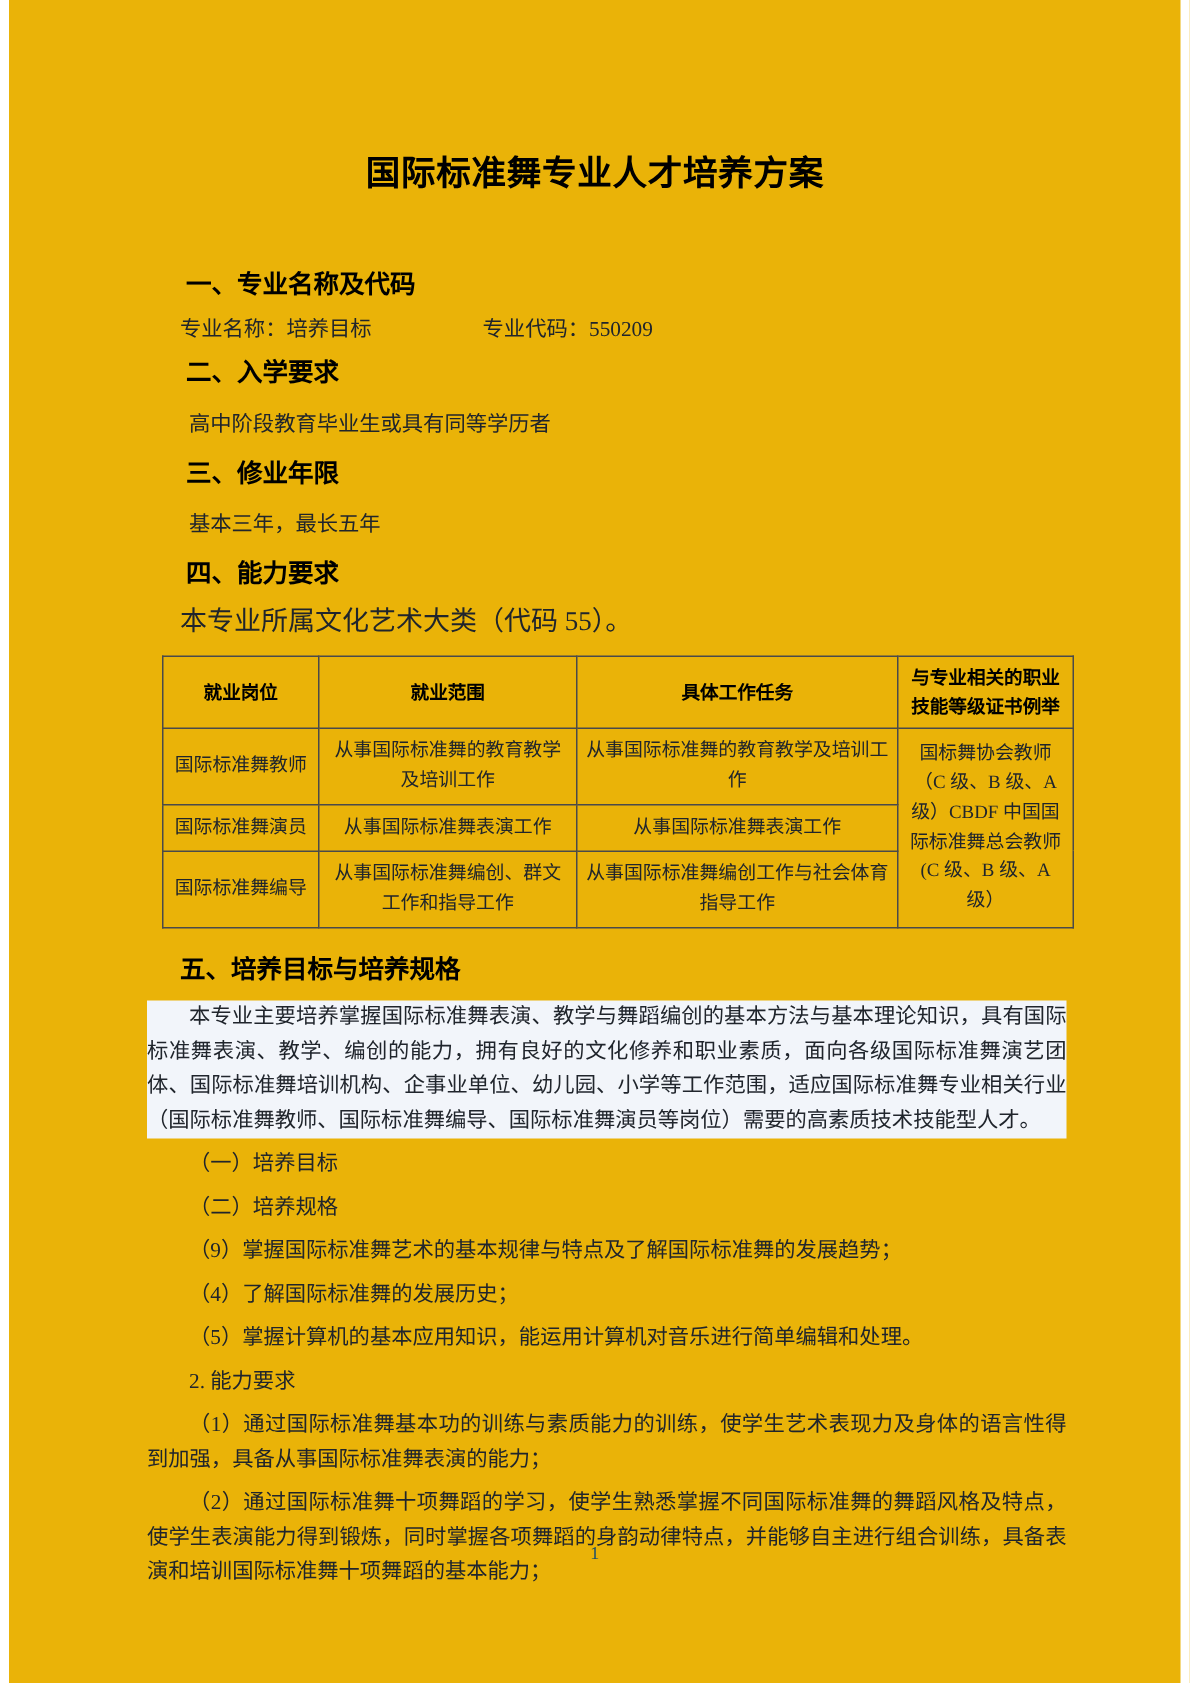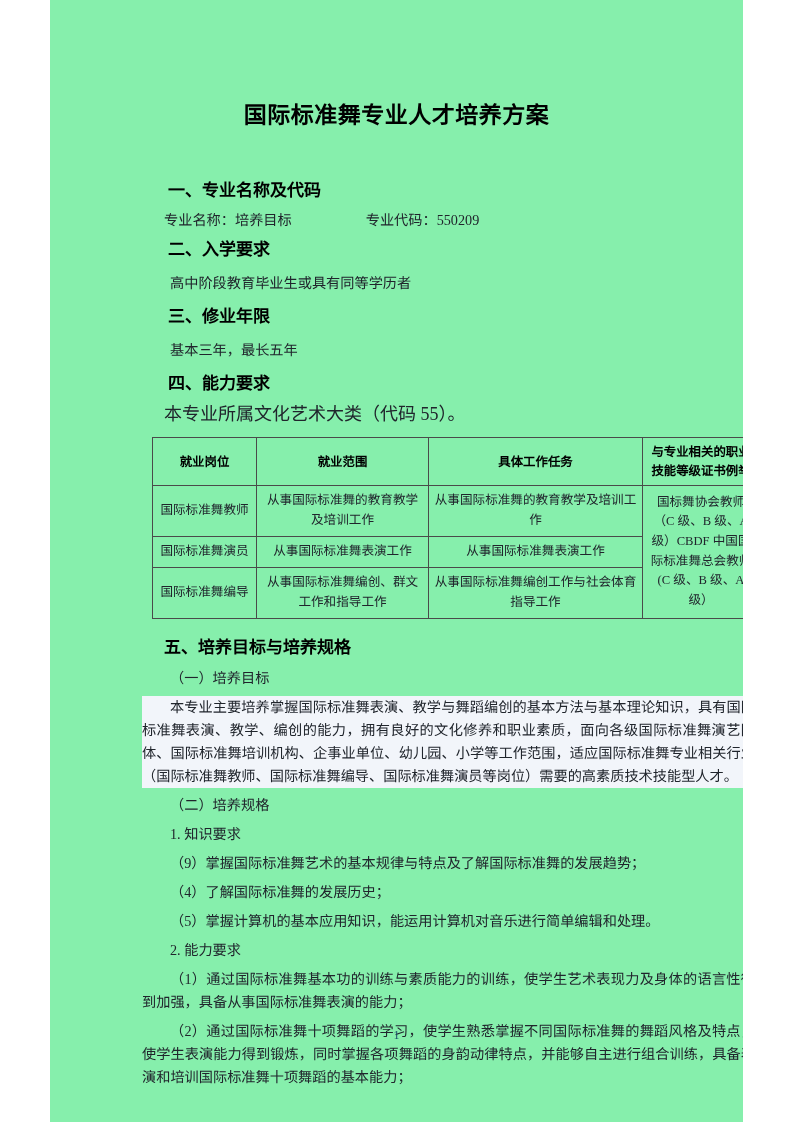--- a/index.html
+++ b/index.html
@@ -8,24 +8,24 @@
     padding: 0;
     background: #ffffff;
   }
   body {
     font-family: "Liberation Serif", "DejaVu Serif", serif;
     color: #1a1a1a;
     -webkit-font-smoothing: antialiased;
   }
   .page {
     position: relative;
-    width: 693px;
+    width: 781px;
     height: 1122px;
     margin: 0 auto;
-    background: #86efac;
+    background: #eab308;
     box-sizing: border-box;
     overflow: hidden;
     text-decoration: underline;
   }
 
   
   .doc-title {
     position: absolute;
     left: 0;
     right: 0;
@@ -202,24 +202,23 @@
             <td>从事国际标准舞编创、群文工作和指导工作</td>
             <td>从事国际标准舞编创工作与社会体育指导工作</td>
           </tr>
         </tbody>
       </table>
     </div>
 
     <div class="spacer-md"></div>
 
     <div class="sec-h wide">五、培养目标与培养规格</div>
+    <div class="p just hl">本专业主要培养掌握国际标准舞表演、教学与舞蹈编创的基本方法与基本理论知识，具有国际标准舞表演、教学、编创的能力，拥有良好的文化修养和职业素质，面向各级国际标准舞演艺团体、国际标准舞培训机构、企事业单位、幼儿园、小学等工作范围，适应国际标准舞专业相关行业（国际标准舞教师、国际标准舞编导、国际标准舞演员等岗位）需要的高素质技术技能型人才。</div>
     <div class="p just0 tight">（一）培养目标</div>
-    <div class="p just hl">本专业主要培养掌握国际标准舞表演、教学与舞蹈编创的基本方法与基本理论知识，具有国际标准舞表演、教学、编创的能力，拥有良好的文化修养和职业素质，面向各级国际标准舞演艺团体、国际标准舞培训机构、企事业单位、幼儿园、小学等工作范围，适应国际标准舞专业相关行业（国际标准舞教师、国际标准舞编导、国际标准舞演员等岗位）需要的高素质技术技能型人才。</div>
     <div class="p just0 tight">（二）培养规格</div>
-    <div class="p just0 tight">1. 知识要求</div>
     <div class="p just0 tight">（9）掌握国际标准舞艺术的基本规律与特点及了解国际标准舞的发展趋势；</div>
     <div class="p just0 tight">（4）了解国际标准舞的发展历史；</div>
     <div class="p just0 tight">（5）掌握计算机的基本应用知识，能运用计算机对音乐进行简单编辑和处理。</div>
     <div class="p just0 tight">2. 能力要求</div>
     <div class="p just tight">（1）通过国际标准舞基本功的训练与素质能力的训练，使学生艺术表现力及身体的语言性得到加强，具备从事国际标准舞表演的能力；</div>
     <div class="p just tight">（2）通过国际标准舞十项舞蹈的学习，使学生熟悉掌握不同国际标准舞的舞蹈风格及特点，使学生表演能力得到锻炼，同时掌握各项舞蹈的身韵动律特点，并能够自主进行组合训练，具备表演和培训国际标准舞十项舞蹈的基本能力；</div>
 
   </div>
 
   <div class="pagenum">1</div>

